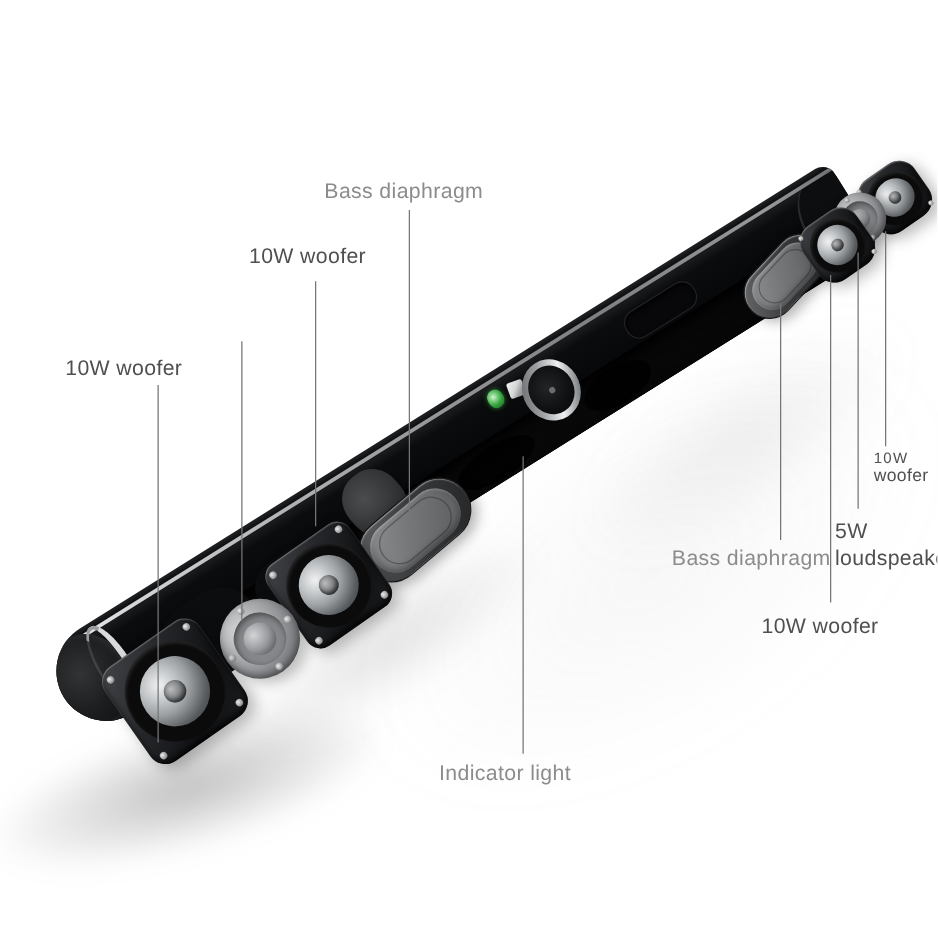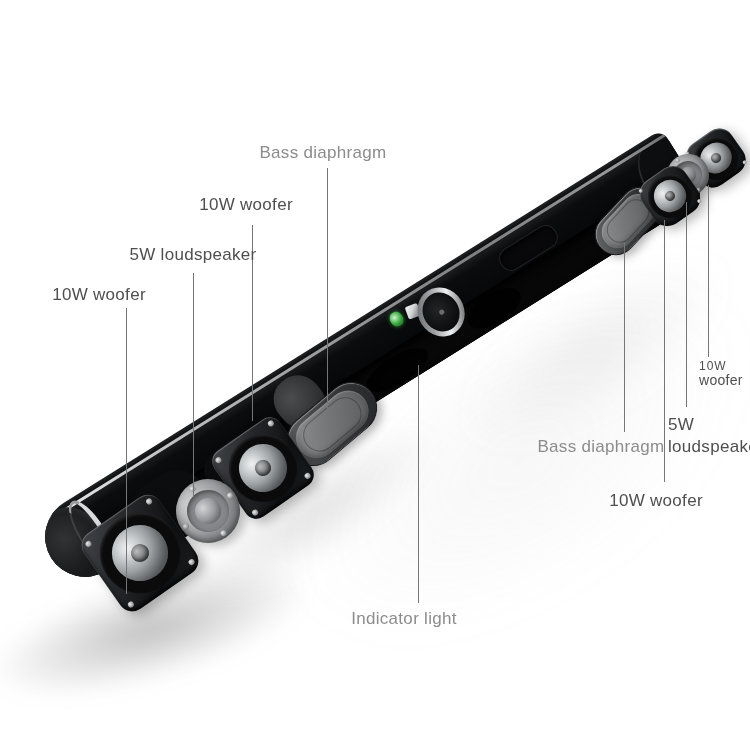--- a/index.html
+++ b/index.html
@@ -203,21 +203,20 @@
   <div class="cline" style="left:193px;top:273px;height:224px;"></div>
   <div class="cline" style="left:126px;top:308px;height:286px;"></div>
   <div class="cline" style="left:418px;top:365px;height:238px;"></div>
   <div class="cline" style="left:624px;top:243px;height:189px;"></div>
   <div class="cline" style="left:664px;top:220px;height:262px;"></div>
   <div class="cline" style="left:686px;top:202px;height:205px;"></div>
   <div class="cline" style="left:708px;top:185px;height:172px;"></div>
 
   <div class="callout centered lab-light" style="left:323px;top:143px;">Bass diaphragm</div>
   <div class="callout centered lab-dark" style="left:246px;top:195px;">10W woofer</div>
-  <div class="callout centered lab-dark" style="left:193px;top:245px;">5W loudspeaker</div>
   <div class="callout centered lab-dark" style="left:99px;top:285px;">10W woofer</div>
   <div class="callout centered lab-light" style="left:404px;top:609px;">Indicator light</div>
   <div class="callout centered lab-light" style="left:601px;top:437px;">Bass diaphragm</div>
   <div class="callout centered lab-dark" style="left:656px;top:491px;">10W woofer</div>
   <div class="callout lab-dark" style="left:668px;top:414px;line-height:22px;">
     <span class="cl-line">5W</span>
     <span class="cl-line">loudspeaker</span>
   </div>
   <div class="callout lab-dark" style="left:699px;top:359px;line-height:14px;font-size:14px;">
     <span class="cl-line" style="font-size:12px;letter-spacing:1px;">10W</span>

